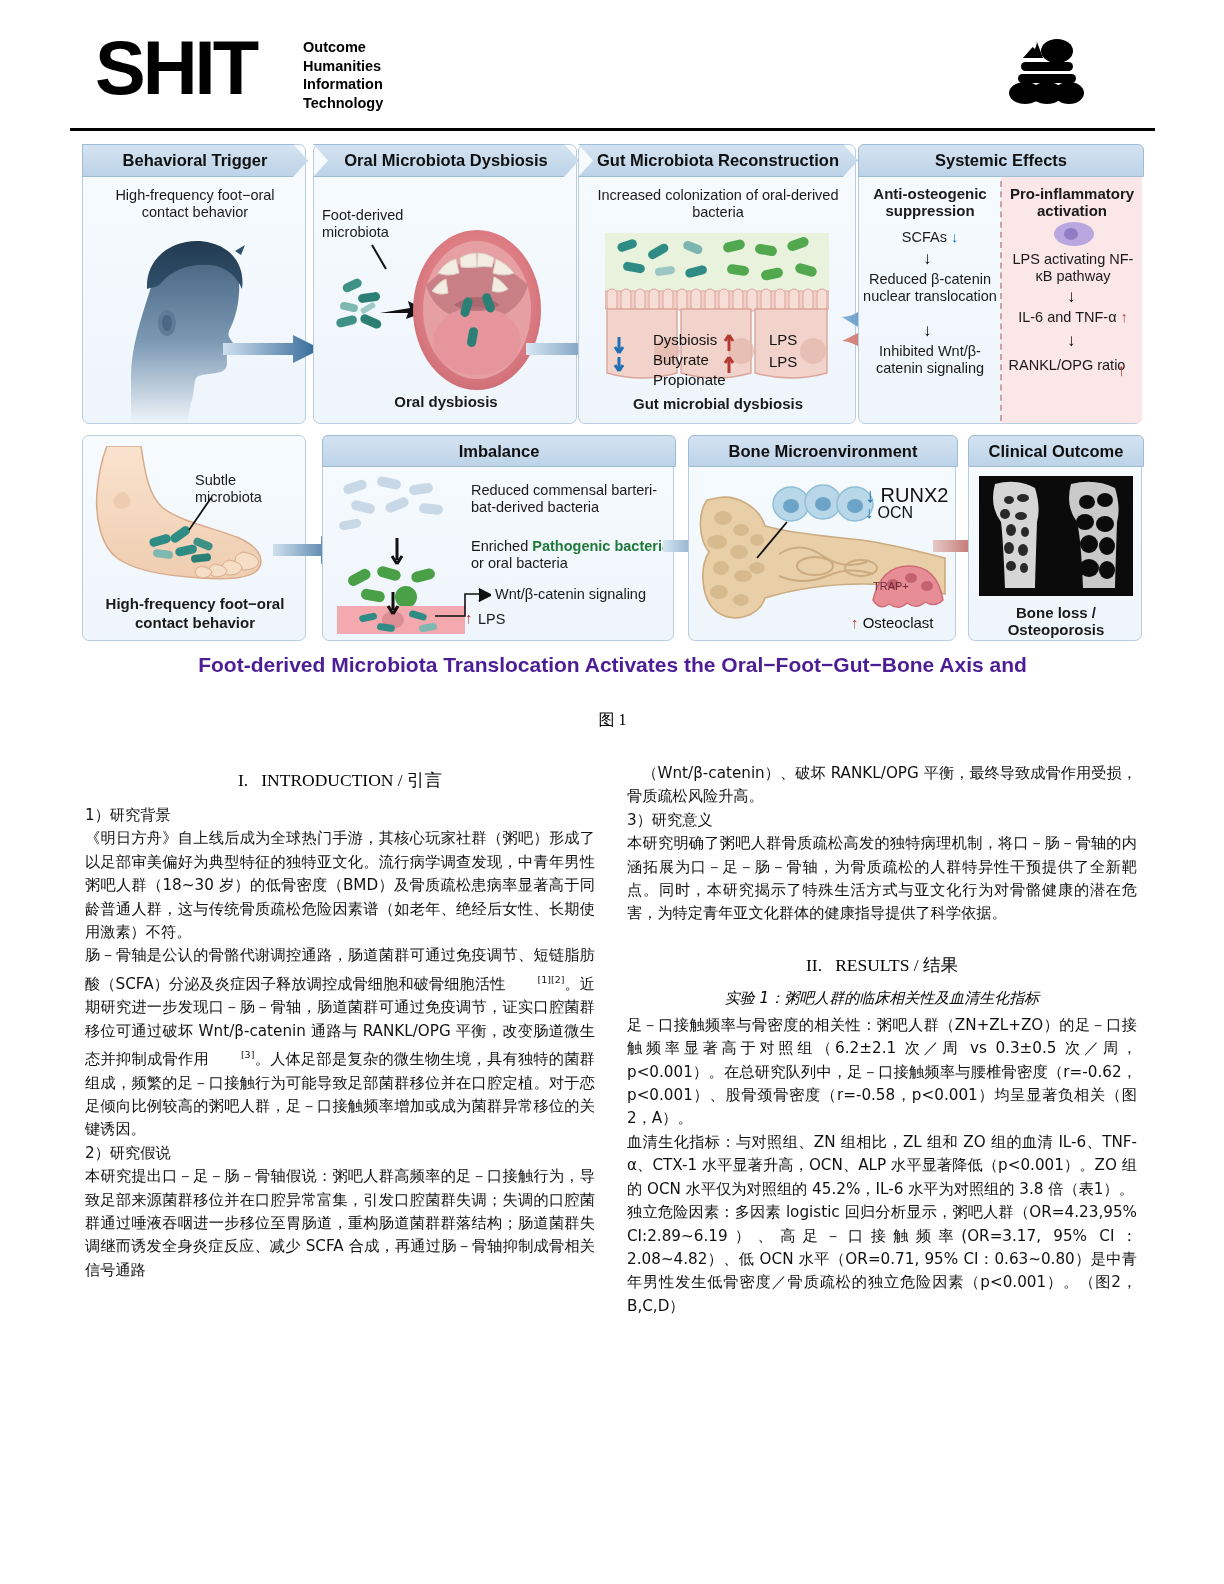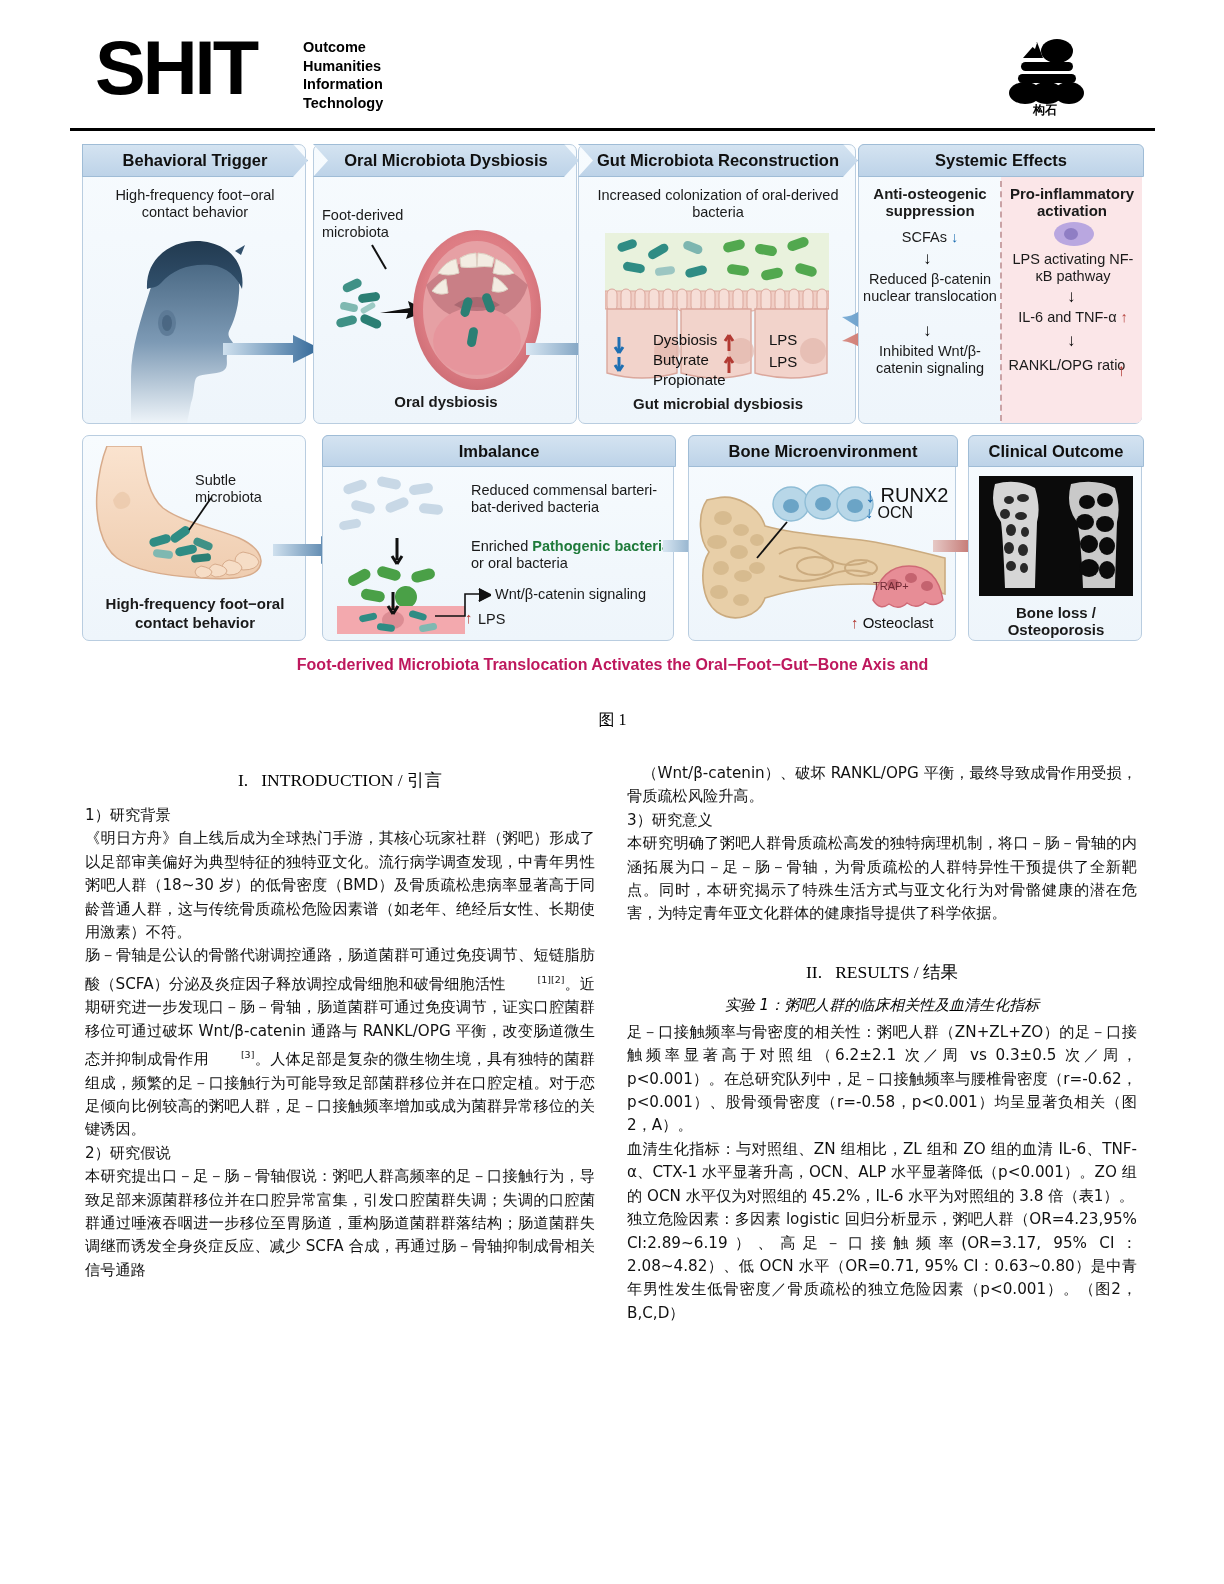--- a/index.html
+++ b/index.html
@@ -19,21 +19,21 @@
     letter-spacing:-3px;color:#000;
   }
   .logo-words{
     position:absolute;left:303px;top:38px;
     font-family:"Liberation Sans", sans-serif;
     font-weight:bold;font-size:14.5px;line-height:18.5px;color:#000;
   }
   .mark{position:absolute;left:985px;top:38px;width:120px;height:90px;}
   .mark svg{display:block;}
   .mark-label{
-    position:absolute;left:985px;top:94px;width:120px;text-align:center;
+    position:absolute;left:985px;top:80px;width:120px;text-align:center;
     font-family:"DejaVu Sans", sans-serif;font-weight:bold;font-size:12px;color:#000;margin-top:8px;
   }
   .rule{position:absolute;left:70px;top:128px;width:1085px;height:3px;background:#000;}
 
   
   .figure{position:absolute;left:70px;top:137px;width:1085px;height:510px;}
 
   .panel{position:absolute;border:1px solid #b9cde0;border-radius:7px;
          background:linear-gradient(180deg,#f7fbfe 0%,#eef5fb 100%);box-sizing:border-box;}
   .chev{position:absolute;height:33px;box-sizing:border-box;
@@ -43,21 +43,21 @@
         display:flex;align-items:center;justify-content:center;}
   .chev.first{clip-path:polygon(0 0, calc(100% - 15px) 0, 100% 50%, calc(100% - 15px) 100%, 0 100%);}
   .chev.plain{clip-path:none;border-radius:6px 6px 0 0;}
   .chev span{font-family:"Liberation Sans", sans-serif;font-weight:bold;font-size:16.5px;color:#101010;white-space:nowrap;}
 
   .cap{position:absolute;font-family:"Liberation Sans", sans-serif;font-size:14.5px;color:#1a1a1a;text-align:center;line-height:17px;}
   .capb{font-weight:bold;font-size:15px;}
 
   
   .fig-title{position:absolute;left:70px;top:650px;width:1085px;text-align:center;
-     font-family:"Liberation Sans", sans-serif;font-weight:bold;font-size:16px;line-height:29px;color:#be185d;}
+     font-family:"Liberation Sans", sans-serif;font-weight:bold;font-size:21px;line-height:29px;color:#4c1d95;}
   .fig-num{position:absolute;left:70px;top:710px;width:1085px;text-align:center;
      font-family:"Liberation Serif", serif;font-size:16px;color:#000;}
 
   
   .col{position:absolute;top:762px;width:510px;}
   .col.left{left:85px;}
   .col.right{left:627px;}
   .sechead{font-family:"Liberation Serif", serif;font-size:17.5px;text-align:center;
            margin:6px 0 12px 0;color:#000;}
   .sechead .sc{font-variant:small-caps;}
@@ -554,21 +554,21 @@
     <p class="bd">《明日方舟》自上线后成为全球热门手游，其核心玩家社群（粥吧）形成了以足部审美偏好为典型特征的独特亚文化。流行病学调查发现，中青年男性粥吧人群（18~30 岁）的低骨密度（BMD）及骨质疏松患病率显著高于同龄普通人群，这与传统骨质疏松危险因素谱（如老年、绝经后女性、长期使用激素）不符。</p>
     <p class="bd"><span>肠－骨轴是公认的骨骼代谢调控通路，肠道菌群可通过免疫调节、短链脂肪酸（SCFA）分泌及炎症因子释放调控成骨细胞和破骨细胞活性</span><sup class="ref">[1][2]</sup><span>。近期研究进一步发现口－肠－骨轴，肠道菌群可通过免疫调节，证实口腔菌群移位可通过破坏 Wnt/β-catenin 通路与 RANKL/OPG 平衡，改变肠道微生态并抑制成骨作用</span><sup class="ref">[3]</sup><span>。人体足部是复杂的微生物生境，具有独特的菌群组成，频繁的足－口接触行为可能导致足部菌群移位并在口腔定植。对于恋足倾向比例较高的粥吧人群，足－口接触频率增加或成为菌群异常移位的关键诱因。</span></p>
     <p class="bd">2）研究假说</p>
     <p class="bd">本研究提出口－足－肠－骨轴假说：粥吧人群高频率的足－口接触行为，导致足部来源菌群移位并在口腔异常富集，引发口腔菌群失调；失调的口腔菌群通过唾液吞咽进一步移位至胃肠道，重构肠道菌群群落结构；肠道菌群失调继而诱发全身炎症反应、减少 SCFA 合成，再通过肠－骨轴抑制成骨相关信号通路</p>
   </div>
 
   <div class="col right">
     <p class="bd" style="text-indent:1em;">（Wnt/β-catenin）、破坏 RANKL/OPG 平衡，最终导致成骨作用受损，骨质疏松风险升高。</p>
     <p class="bd">3）研究意义</p>
     <p class="bd">本研究明确了粥吧人群骨质疏松高发的独特病理机制，将口－肠－骨轴的内涵拓展为口－足－肠－骨轴，为骨质疏松的人群特异性干预提供了全新靶点。同时，本研究揭示了特殊生活方式与亚文化行为对骨骼健康的潜在危害，为特定青年亚文化群体的健康指导提供了科学依据。</p>
-    <div class="sechead" style="margin-top:34px;">
+    <div class="sechead" style="margin-top:27px;">
       <span>II.</span>&nbsp;&nbsp;
       <span class="sc">RESULTS</span>
       <span> / </span><span>结果</span>
     </div>
     <div class="subhead">实验 1：粥吧人群的临床相关性及血清生化指标</div>
     <p class="bd">足－口接触频率与骨密度的相关性：粥吧人群（ZN+ZL+ZO）的足－口接触频率显著高于对照组（6.2±2.1 次／周 vs 0.3±0.5 次／周，p&lt;0.001）。在总研究队列中，足－口接触频率与腰椎骨密度（r=-0.62，p&lt;0.001）、股骨颈骨密度（r=-0.58，p&lt;0.001）均呈显著负相关（图2，A）。</p>
     <p class="bd">血清生化指标：与对照组、ZN 组相比，ZL 组和 ZO 组的血清 IL-6、TNF-α、CTX-1 水平显著升高，OCN、ALP 水平显著降低（p&lt;0.001）。ZO 组的 OCN 水平仅为对照组的 45.2%，IL-6 水平为对照组的 3.8 倍（表1）。</p>
     <p class="bd">独立危险因素：多因素 logistic 回归分析显示，粥吧人群（OR=4.23,95% CI:2.89~6.19）、高足－口接触频率(OR=3.17, 95% CI：2.08~4.82）、低 OCN 水平（OR=0.71, 95% CI：0.63~0.80）是中青年男性发生低骨密度／骨质疏松的独立危险因素（p&lt;0.001）。（图2，B,C,D）</p>
   </div>
 

